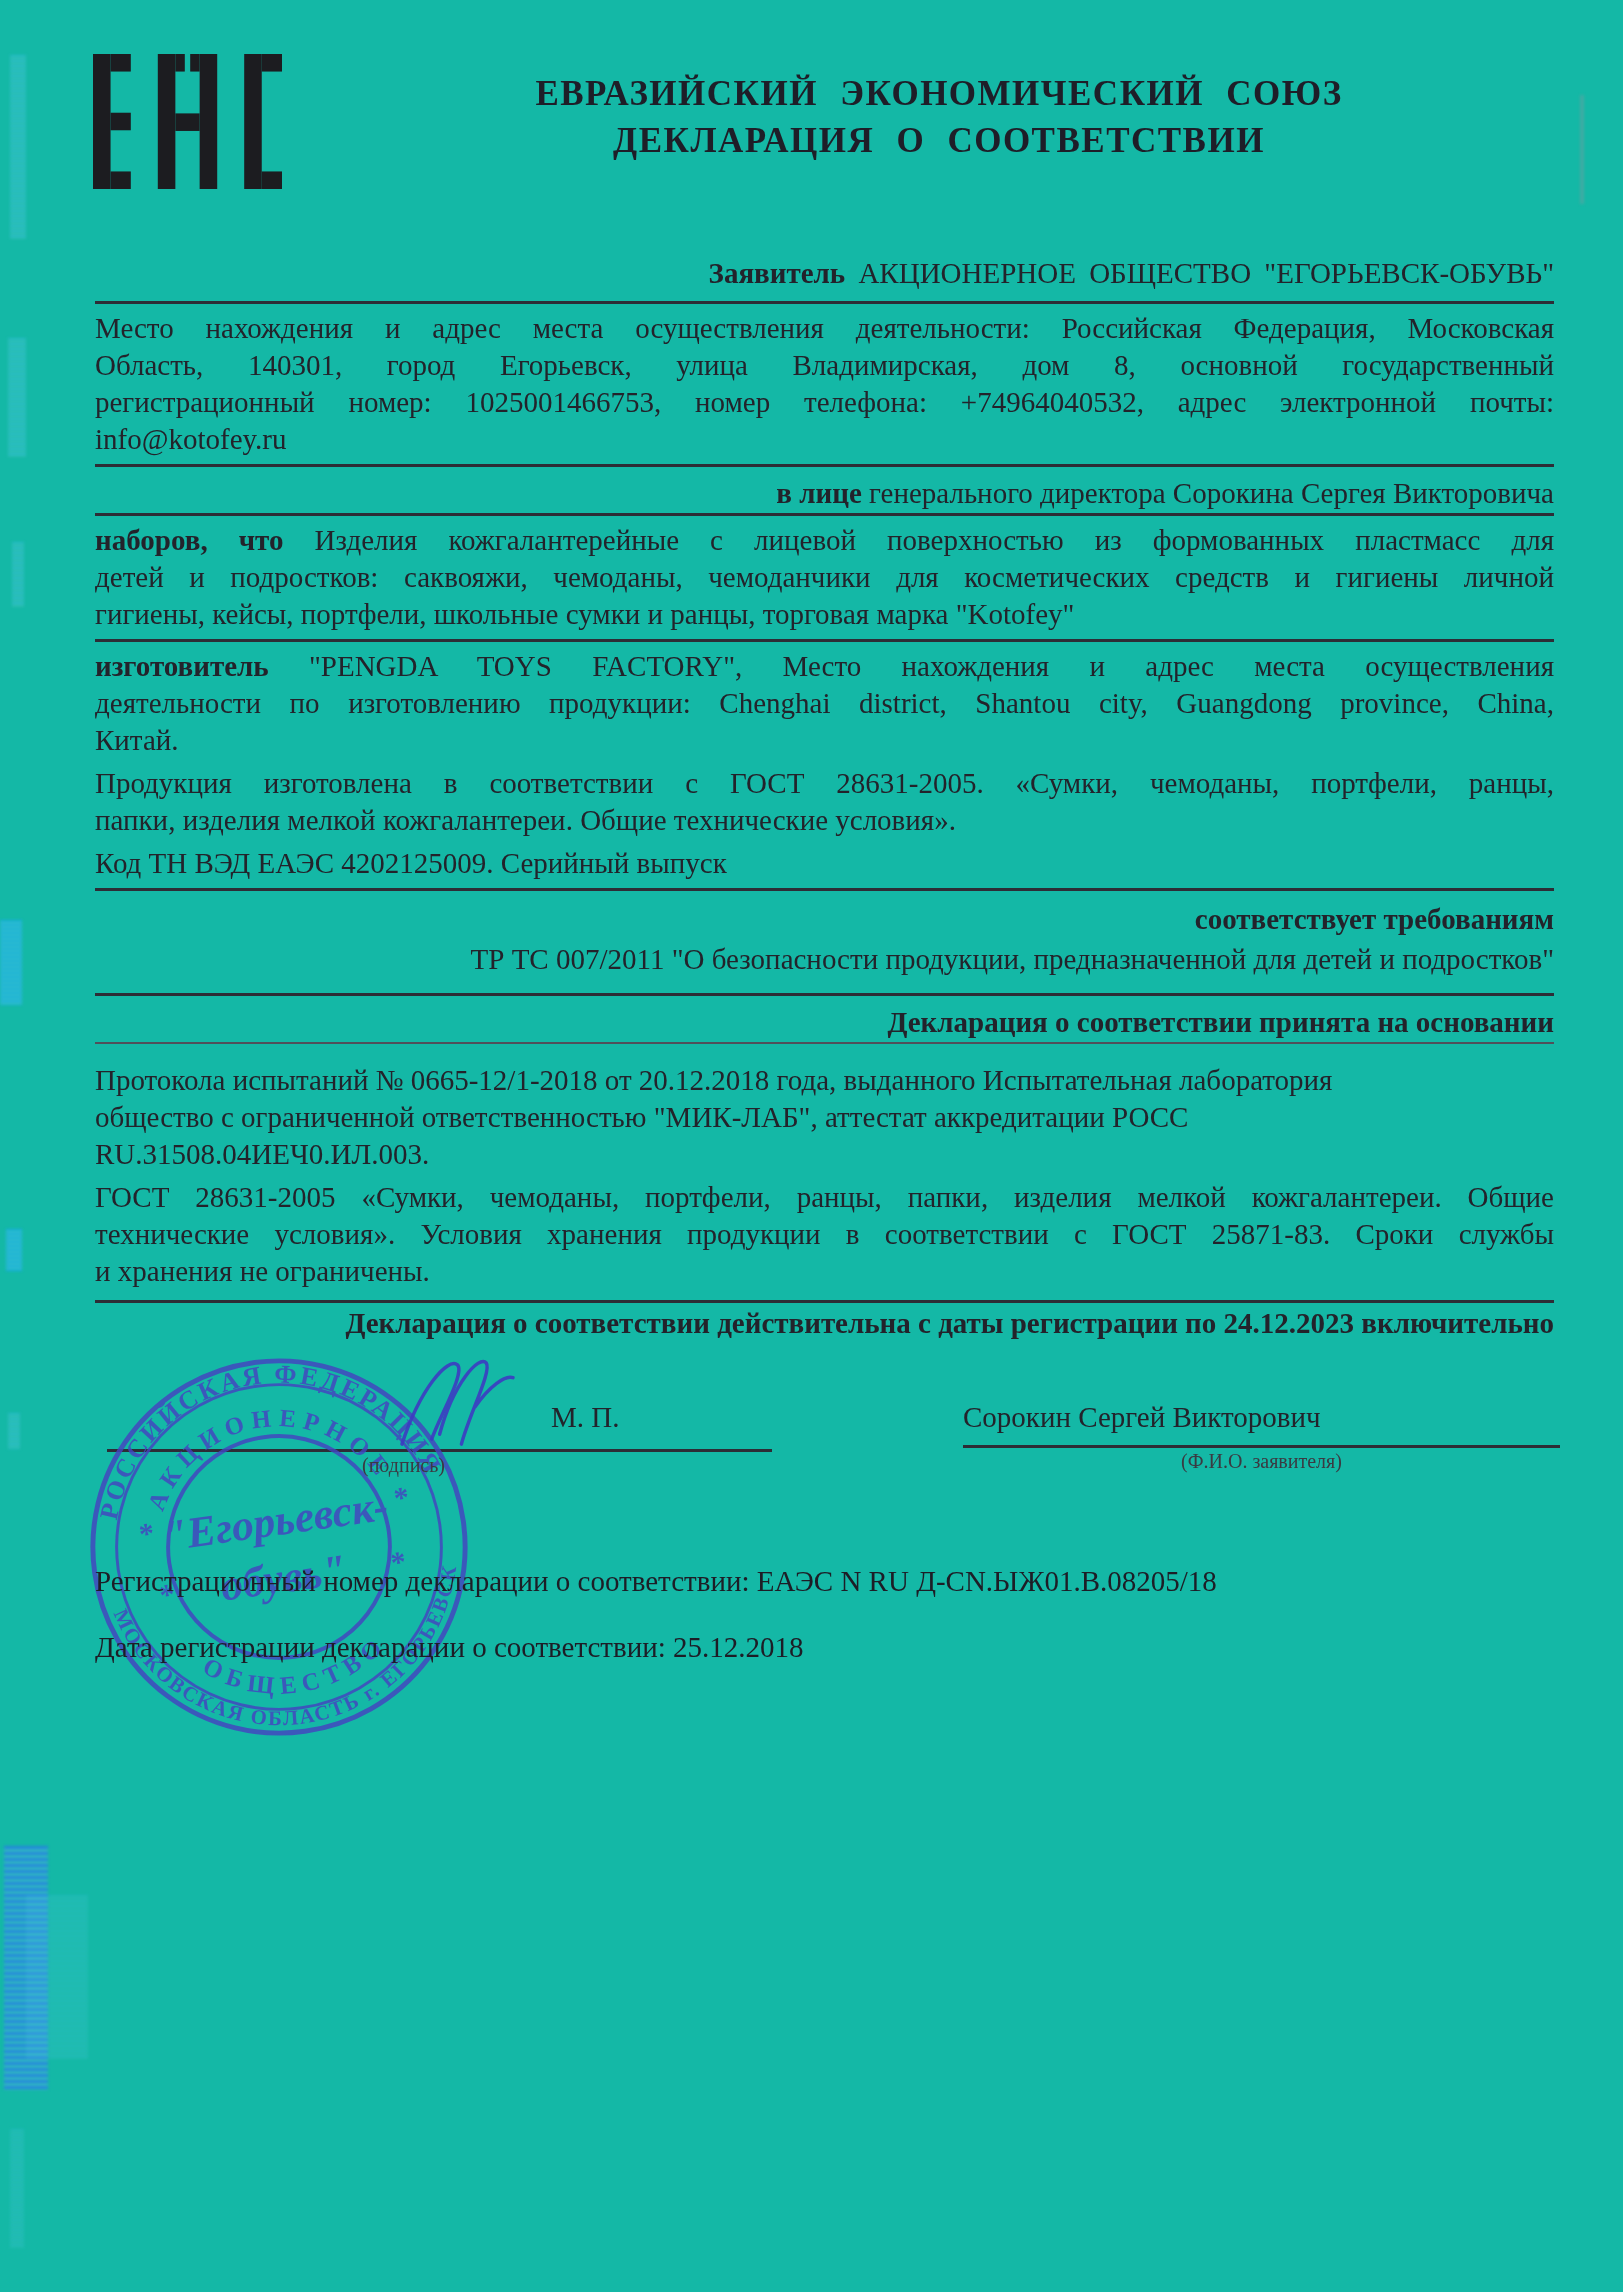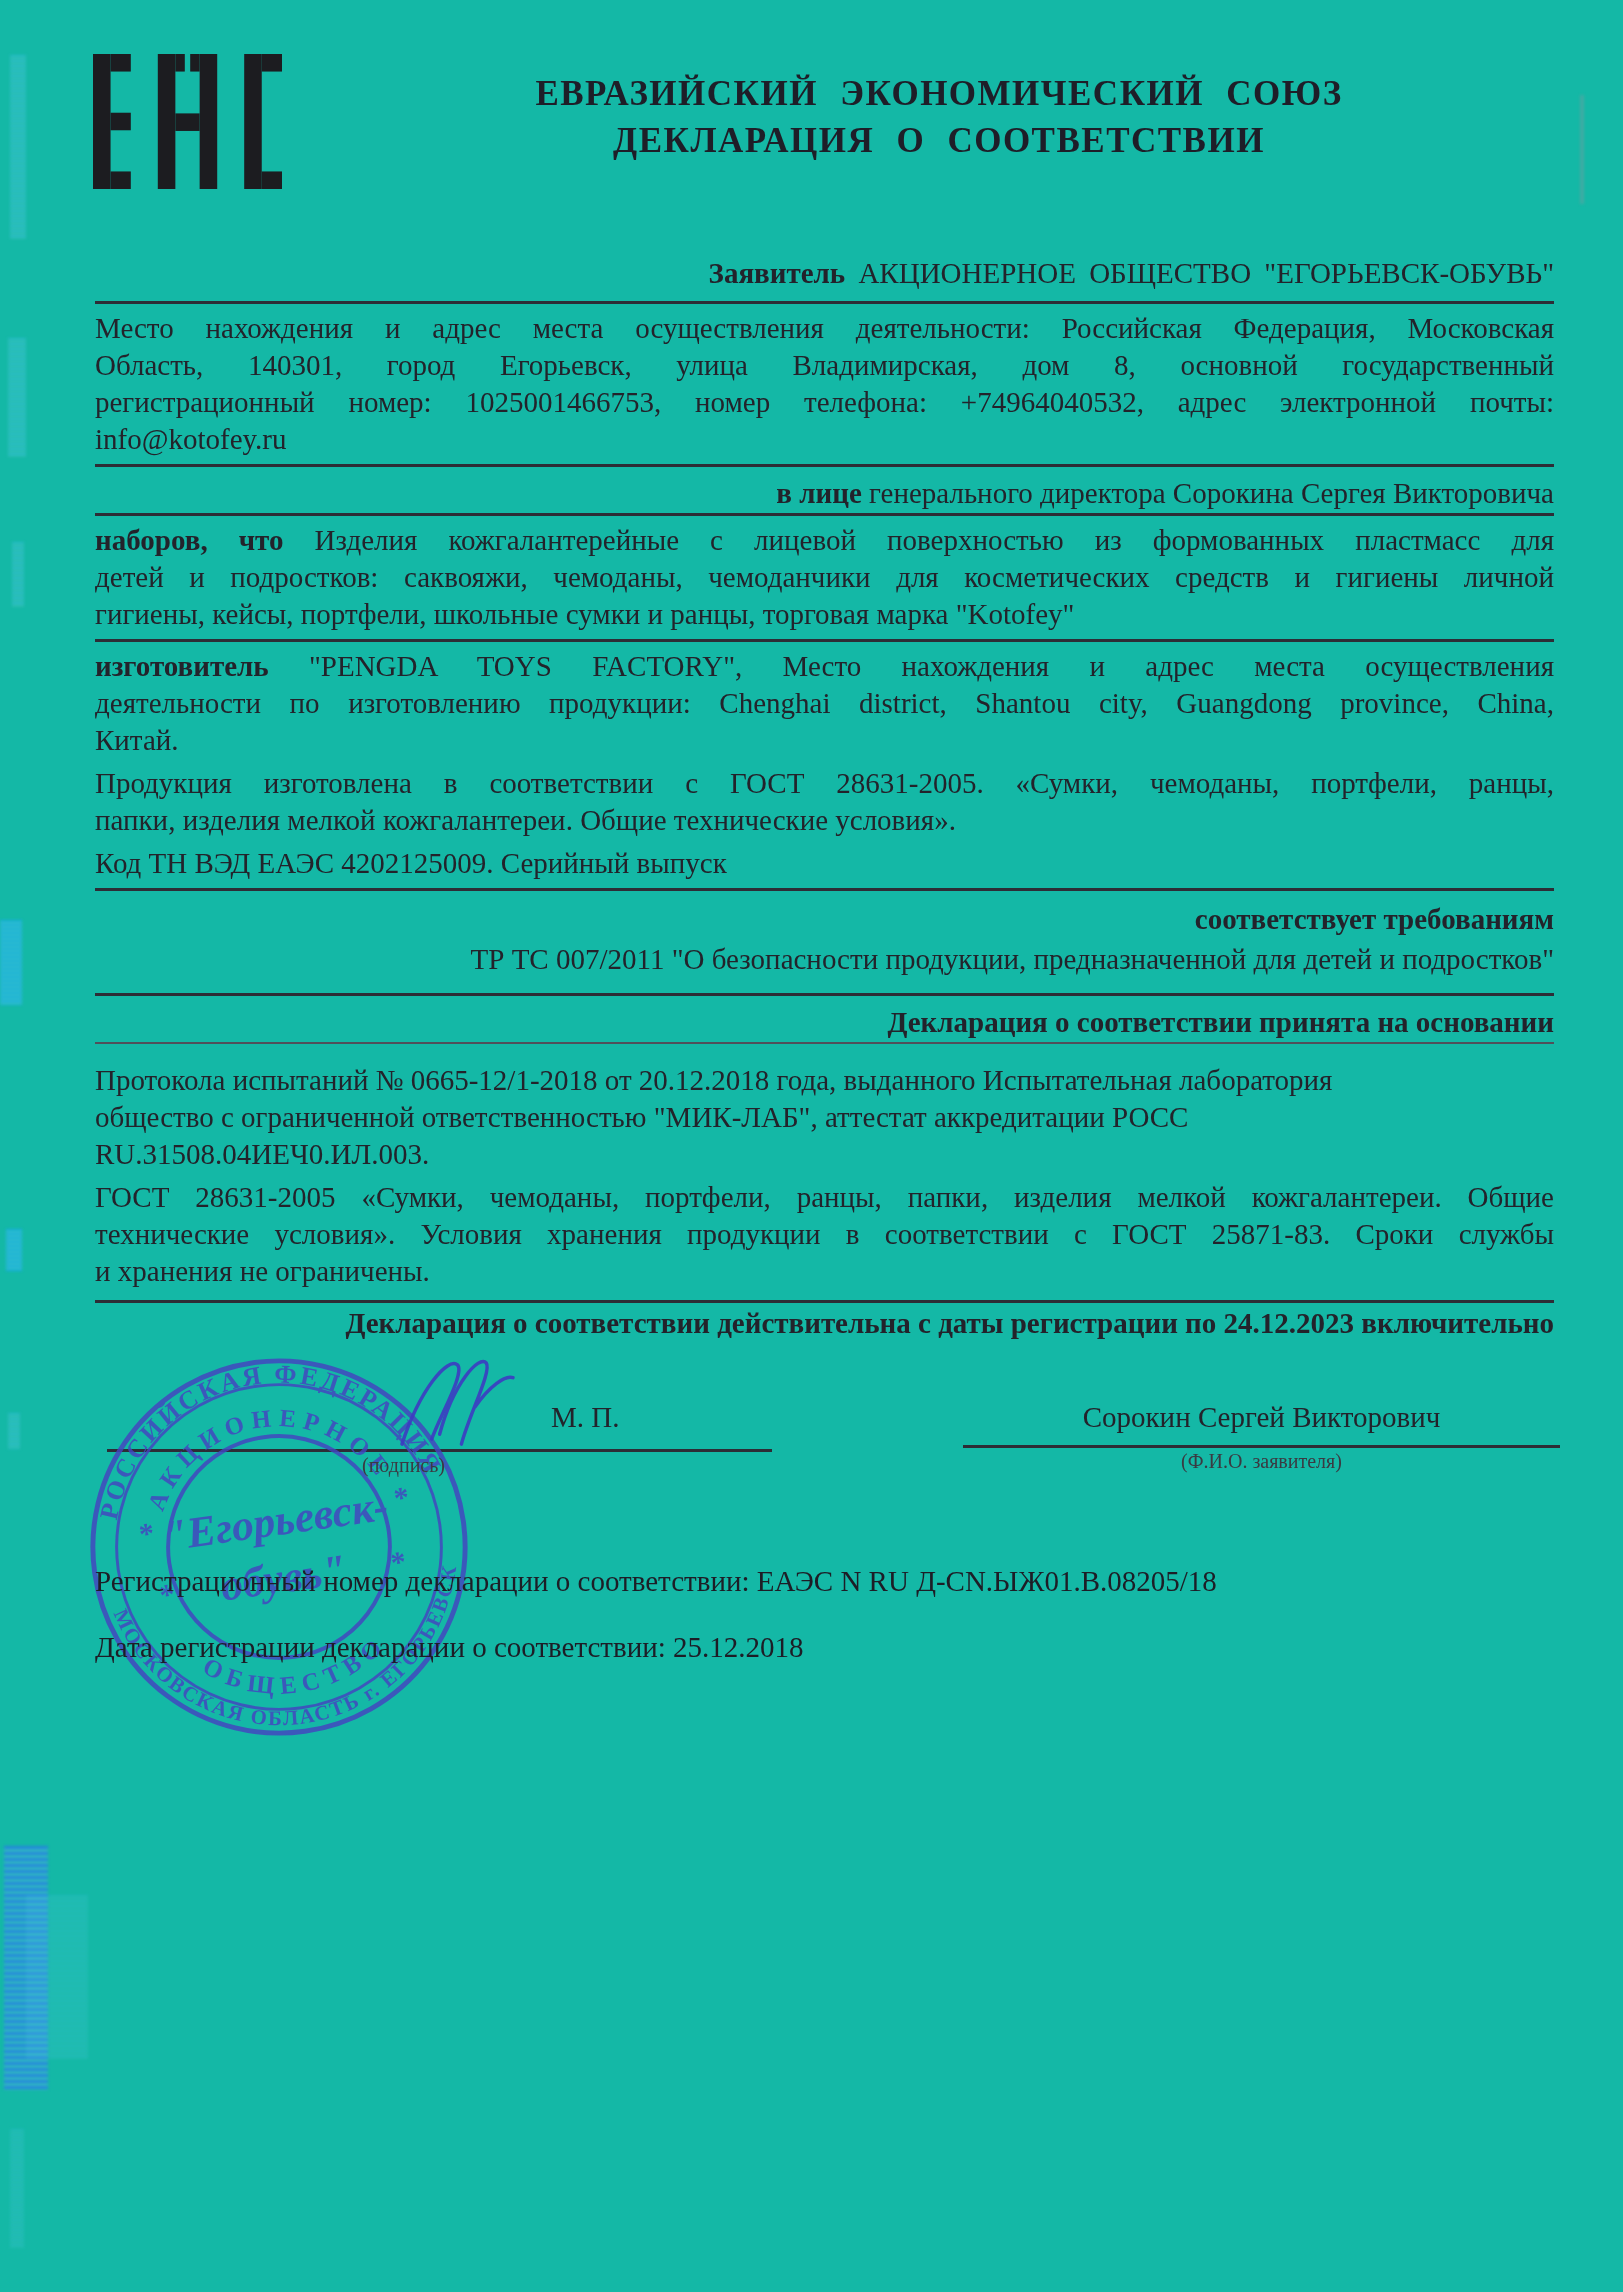--- a/index.html
+++ b/index.html
@@ -45,21 +45,21 @@
   .t-outer{font-size:26px; letter-spacing:3px;}
   .t-outer-b{font-size:21px; letter-spacing:2px;}
   .t-mid{font-size:25px; letter-spacing:7px;}
   .t-star{font-size:30px; font-weight:bold;}
   .t-script{font-style:italic; font-weight:bold; font-size:44px;}
   .squiggle{position:absolute; left:287px; top:-12px; width:139px; height:114px; z-index:2;}
   .mp-label{position:absolute; left:456px; top:44px; font-size:29px; z-index:3;}
   .sign-line{position:absolute; left:12px; top:92px; width:665px; border-top:3px solid #2d2d36; z-index:1;}
   .sign-caption{position:absolute; left:159px; top:97px; width:299px; text-align:center; font-size:20px; color:#3a3a42; z-index:3;}
   .fio-group{position:absolute; left:868px; top:40px; width:597px; z-index:3;}
-  .fio-name{text-align:center; font-size:29px; line-height:40px;}
+  .fio-name{font-size:29px; line-height:40px;}
   .fio-line{border-top:3px solid #2d2d36; margin-top:8px;}
   .fio-caption{text-align:center; font-size:20px; color:#3a3a42; margin-top:2px;}
 
   .reg-line{position:relative; z-index:3; font-size:29px; font-weight:normal; line-height:40px; color:#1d1d26;}
   .reg-gap{margin-top:26px;}
 
   
   .streak{position:absolute; filter:blur(1.5px); pointer-events:none;}
   .cyan-soft{background:repeating-linear-gradient(180deg, rgba(60,190,240,.45) 0 2px, rgba(170,230,250,.15) 2px 5px);}
   .cyan-bright{background:repeating-linear-gradient(180deg, rgba(20,170,235,.85) 0 2px, rgba(120,215,250,.35) 2px 4px);}

